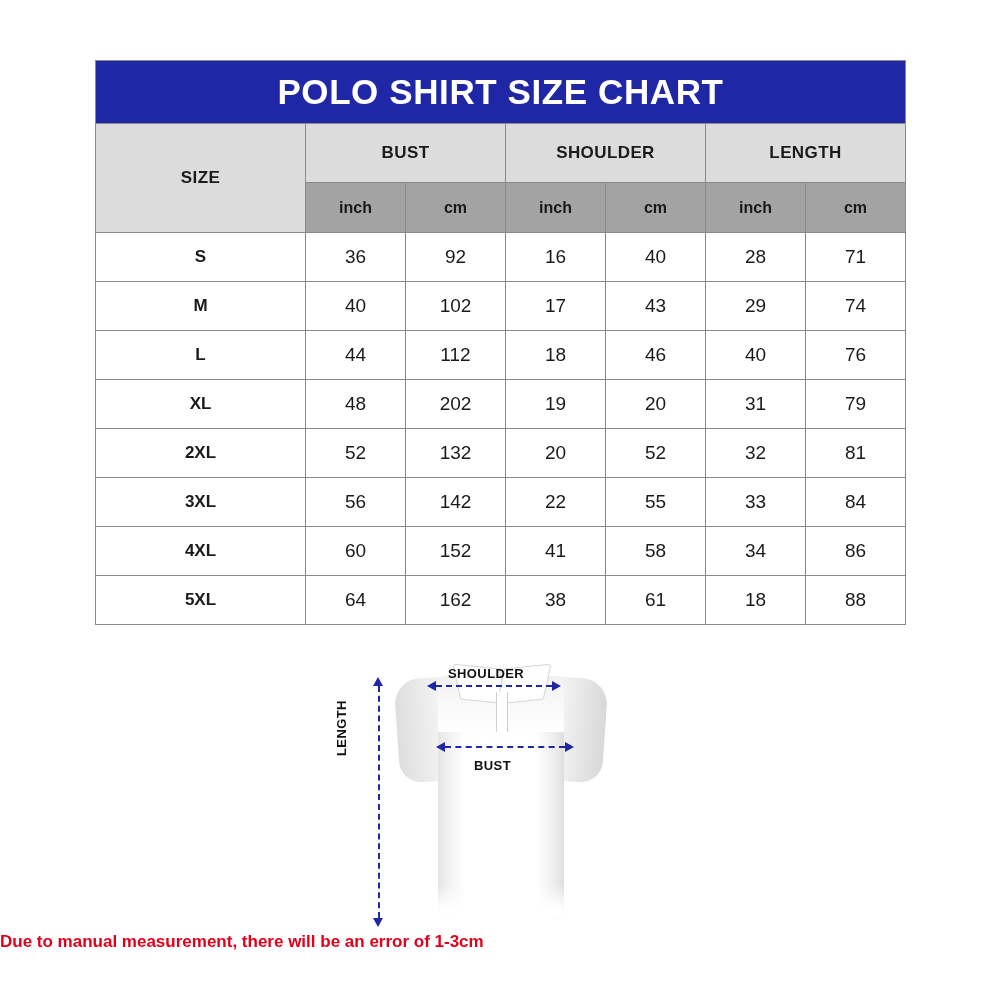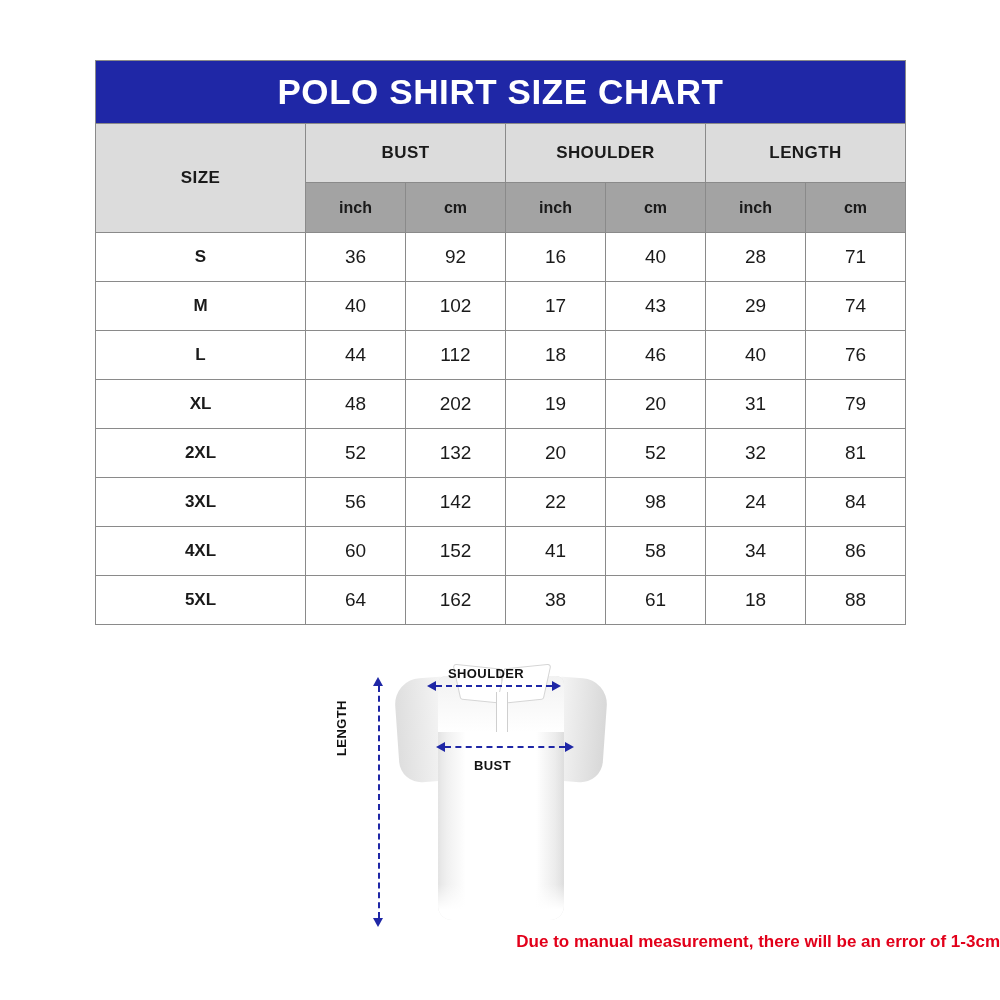--- a/index.html
+++ b/index.html
@@ -233,21 +233,21 @@
     color: #111111;
     transform: rotate(-90deg);
     transform-origin: left top;
   }
 
   .footnote {
     position: absolute;
     left: 0;
     top: 932px;
     width: 1000px;
-    text-align: right;
+    text-align: left;
     color: #e2001a;
     font-size: 17px;
     font-weight: bold;
   }
 </style>
 </head>
 <body>
 
 <div class="page">
 
@@ -324,22 +324,22 @@
           <td>20</td>
           <td>52</td>
           <td>32</td>
           <td>81</td>
         </tr>
         <tr class="data-row">
           <td class="size-cell">3XL</td>
           <td>56</td>
           <td>142</td>
           <td>22</td>
-          <td>98</td>
-          <td>24</td>
+          <td>55</td>
+          <td>33</td>
           <td>84</td>
         </tr>
         <tr class="data-row">
           <td class="size-cell">4XL</td>
           <td>60</td>
           <td>152</td>
           <td>41</td>
           <td>58</td>
           <td>34</td>
           <td>86</td>

